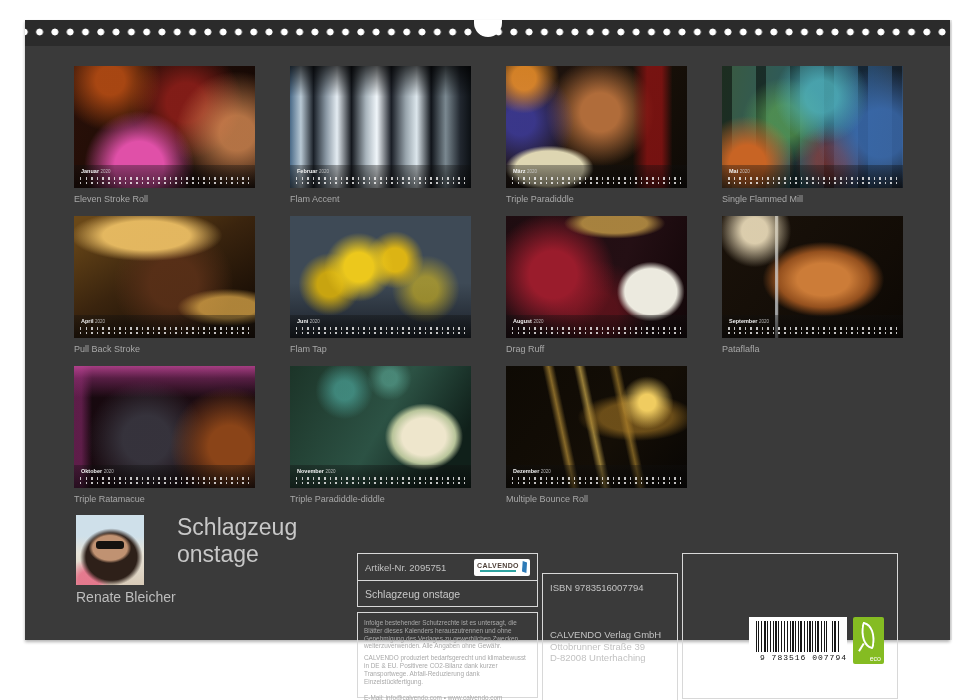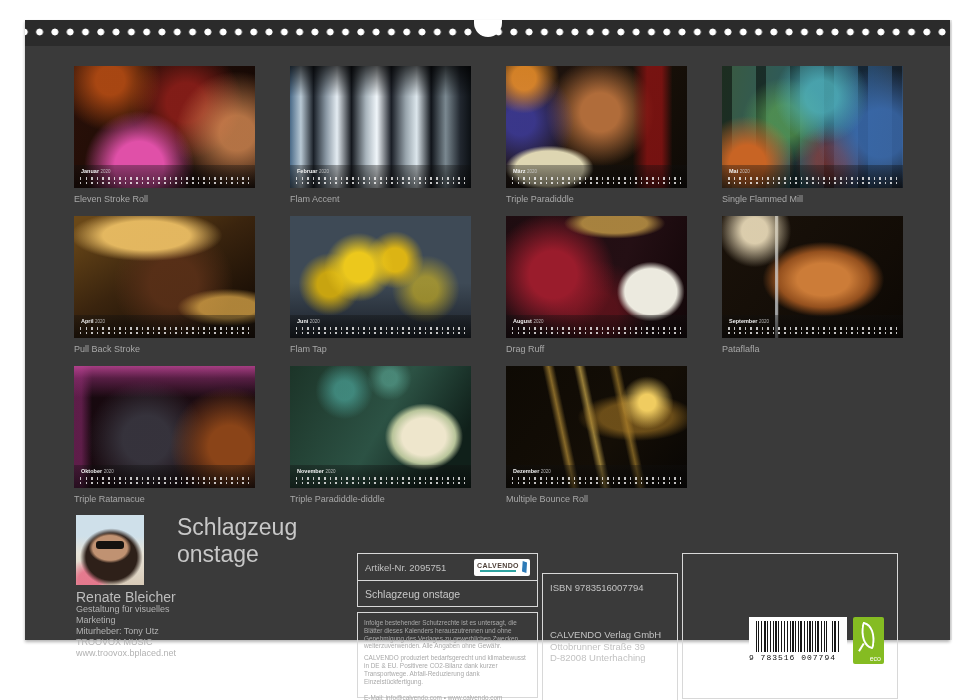--- a/index.html
+++ b/index.html
@@ -136,21 +136,21 @@
   .legal-box p.email { margin-top:9px; }
 
   .isbn-box { left:517px; top:517px; width:136px; height:146px; padding:8px 7px;
               font-size:9.5px; color:#c2c2c2; }
   .publisher { margin-top:36px; line-height:11.5px; }
 
   .barcode-box { left:657px; top:497px; width:216px; height:146px; }
   .barcode { position:absolute; left:66px; top:63px; width:98px; height:47px; background:#ffffff; }
   .bars { height:31px; margin:4px 7px 0;
           background-image:repeating-linear-gradient(90deg, #161616 0 1px, #fff 1px 2px, #161616 2px 3.5px, #fff 3.5px 5.5px, #161616 5.5px 6.2px, #fff 6.2px 8.5px); }
-  .digits { font-size:8px; letter-spacing:1px; text-align:left; color:#111; margin-top:1px;
+  .digits { font-size:8px; letter-spacing:1px; text-align:right; color:#111; margin-top:1px;
             font-family:"Liberation Mono", monospace; }
   .eco { position:absolute; left:170px; top:63px; width:31px; height:47px;
          background:var(--eco-green, #85bc22); border-radius:2px; }
   .leaf { position:absolute; left:7px; top:6px; width:16px; height:25px;
           border:2px solid #ffffff; border-radius:2% 95% 10% 95%; transform:rotate(12deg); }
   .leaf::after { content:""; position:absolute; left:1px; bottom:-7px; width:2px; height:9px;
                  background:#ffffff; transform:rotate(20deg); }
   .eco-label { position:absolute; right:3px; bottom:2px; font-size:7px; color:#ffffff; }
 </style>
 </head>
@@ -306,26 +306,20 @@
       </div>
     </div>
     <div class="caption">Multiple Bounce Roll</div>
   </div>
 </div>
 
     <div class="author-photo">
       <div class="sunglasses"></div>
     </div>
     <div class="author-name">Renate Bleicher</div>
-    <div class="author-details" id="author-details">
-        <div>Gestaltung für visuelles Marketing</div>
-        <div>Miturheber: Tony Utz</div>
-        <div>TROOVOX MUSIC</div>
-        <div>www.troovox.bplaced.net</div>
-      </div>
 
     <div class="big-title">Schlagzeug onstage</div>
 
     <div class="box article-box">
       <div class="article-row">
         <span>Artikel-Nr. 2095751</span>
         <div class="calvendo-logo">
           <div class="cl-text">
             <span class="cl-name">CALVENDO</span>
             <div class="cl-tag"></div>

